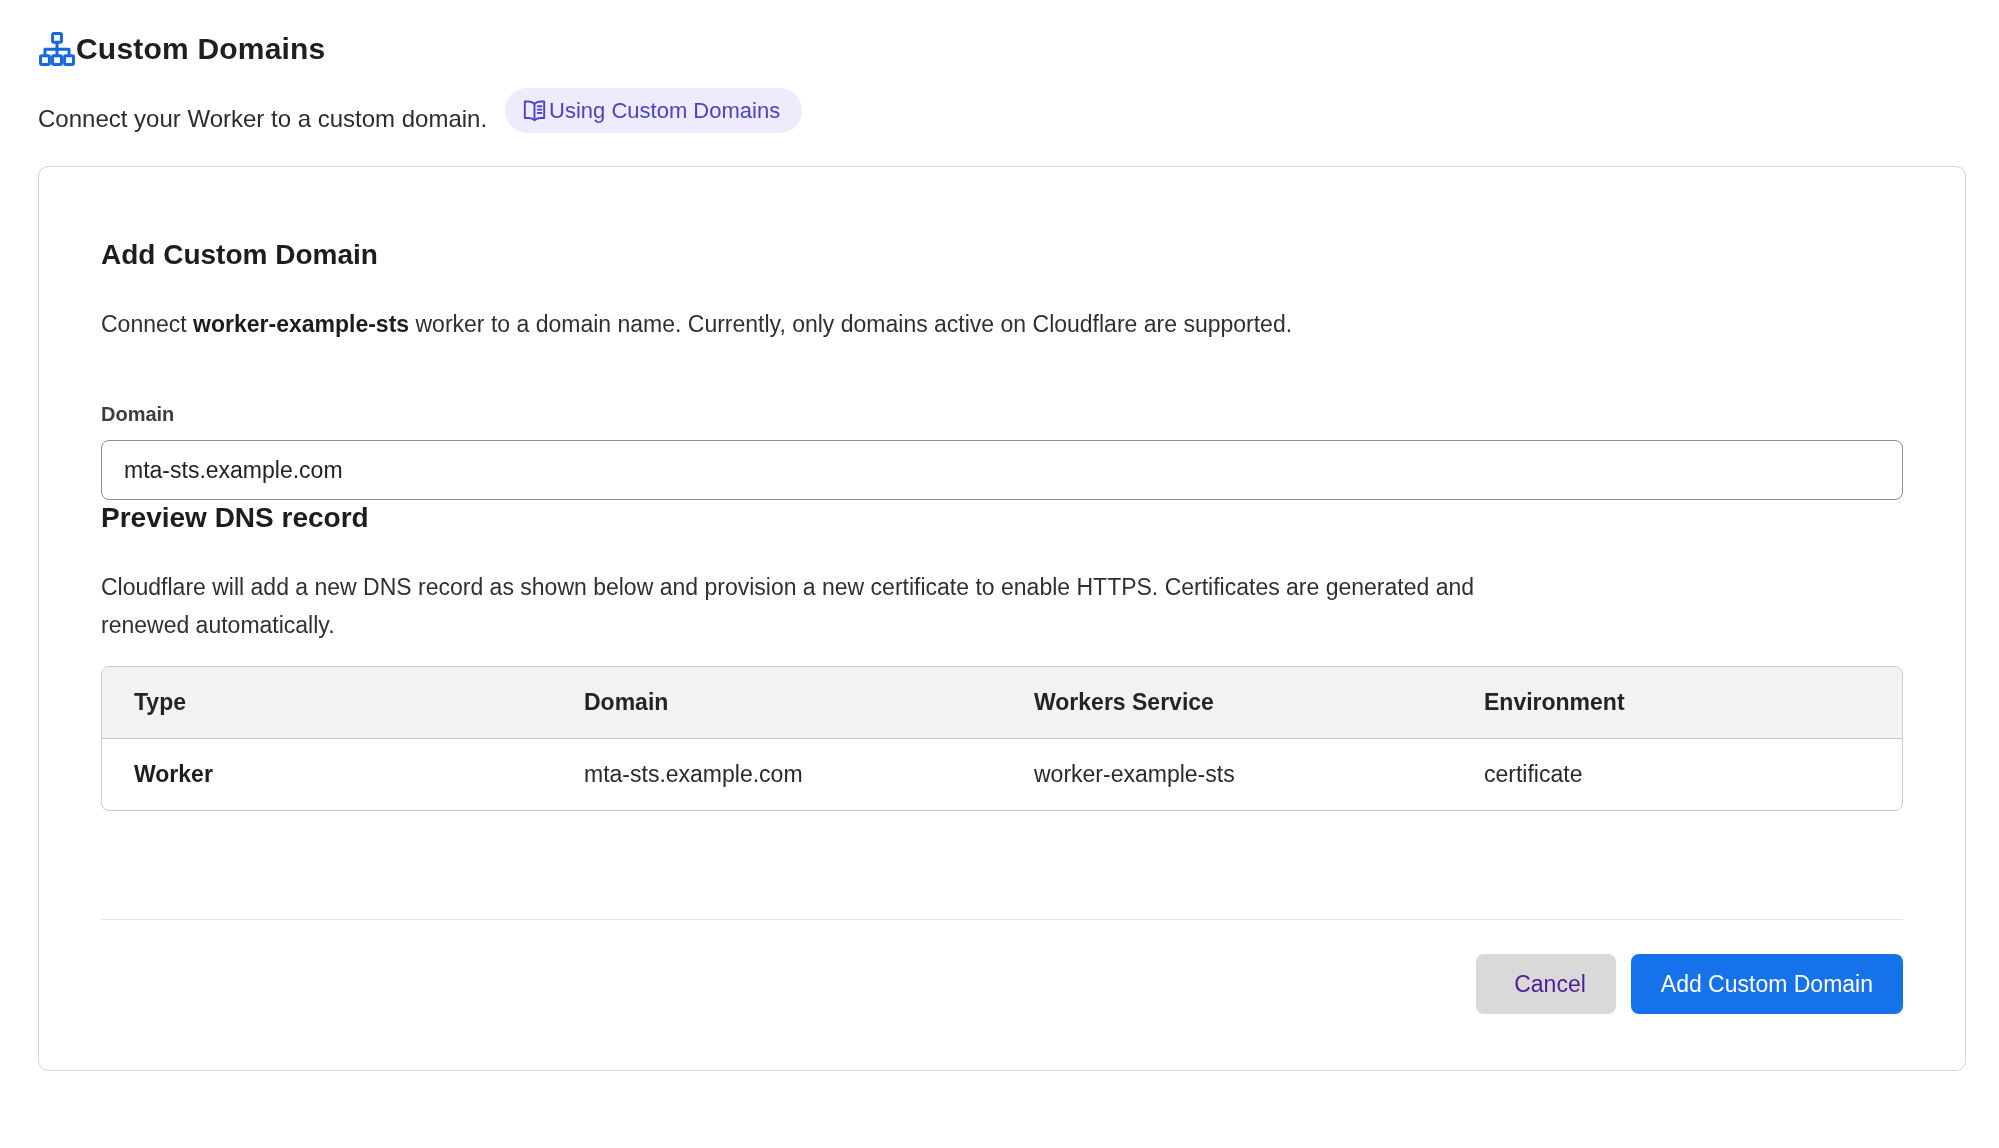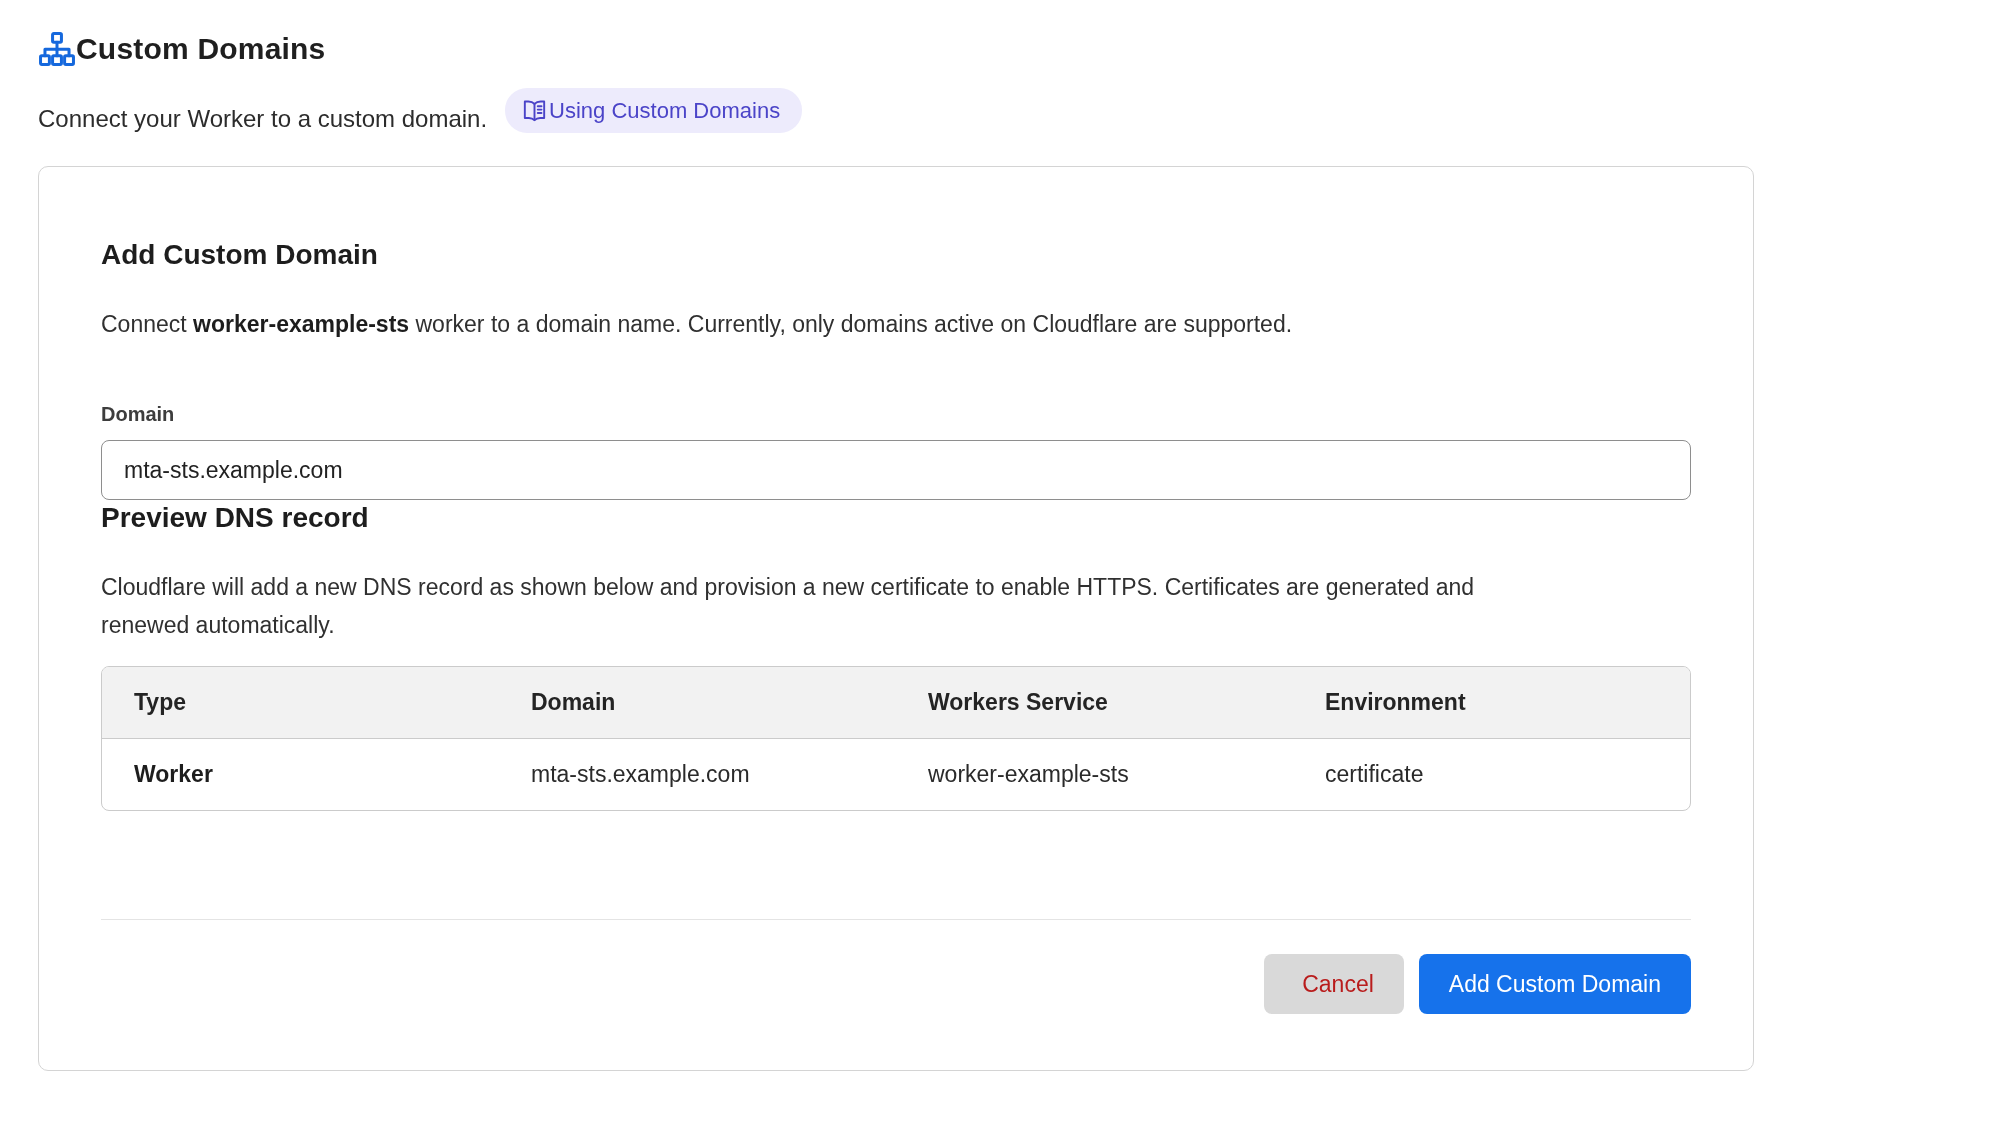--- a/index.html
+++ b/index.html
@@ -71,21 +71,21 @@
   }
   .book-icon{
     width:27px;height:27px;
     display:inline-flex;align-items:center;justify-content:center;
     color:var(--badge_text);
   }
 
   
   .card{
     margin-top:33px;
-    width:1716px;
+    width:1928px;
     background:#fff;
     border:1px solid var(--card_border);
     border-radius:10px;
     padding:70px 62px 0 62px;
   }
   .card h2{
     margin:0;
     font-size:28px;
     font-weight:600;
     color:#1d1d1d;
@@ -167,21 +167,21 @@
     font-size:23px;
     font-family:inherit;
     padding:0 30px;
     cursor:pointer;
     display:inline-flex;
     align-items:center;
     justify-content:center;
   }
   .btn-cancel{
     background:var(--cancel_bg);
-    color:#b91c1c;
+    color:#4c1d95;
     padding-left:38px;
   }
   .btn-primary{
     background:var(--accent_blue);
     color:#ffffff;
   }
 </style>
 </head>
 <body>
 

